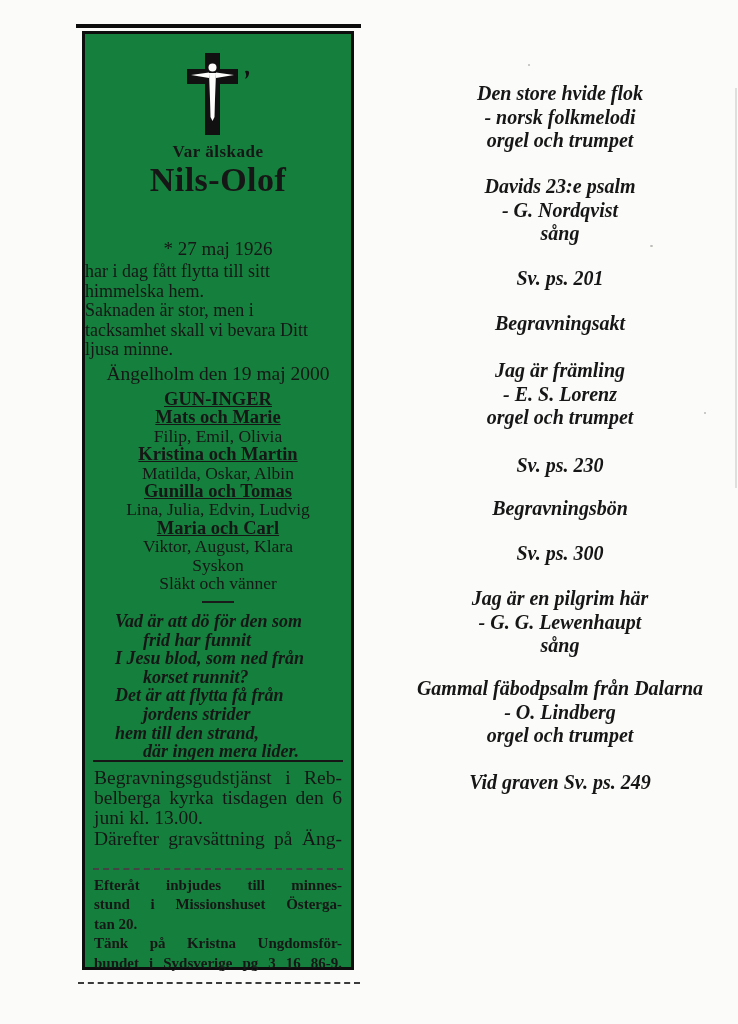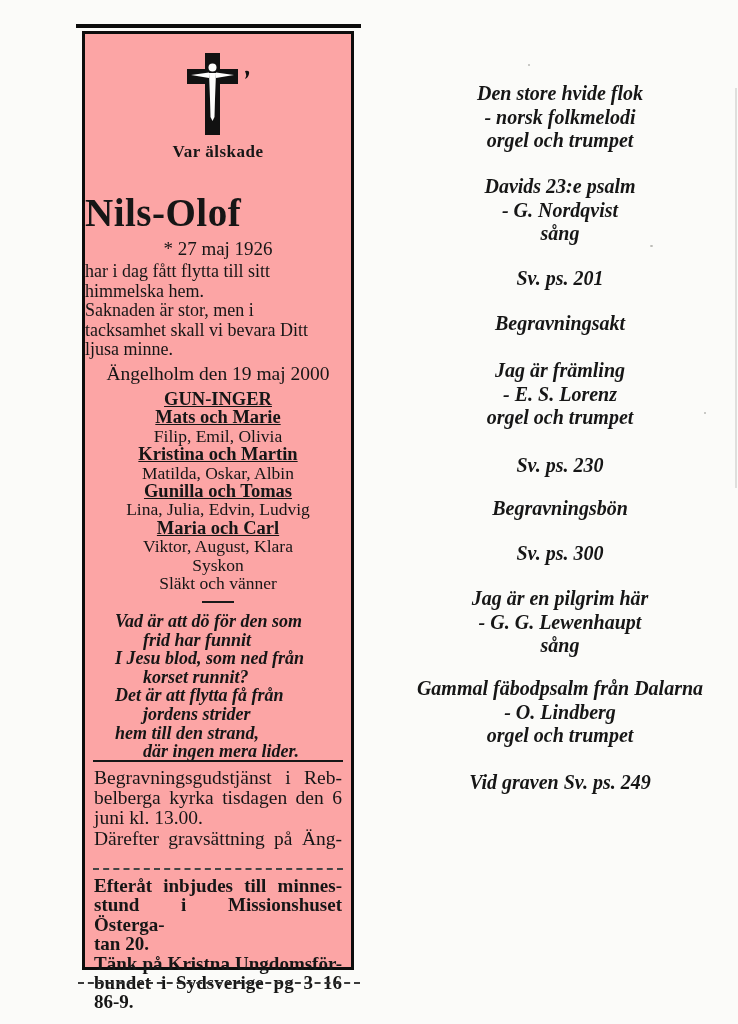--- a/index.html
+++ b/index.html
@@ -9,40 +9,40 @@
     font-family:"Liberation Serif","DejaVu Serif",serif;
     color:#161616;
   }
   
   .scan-edge{position:absolute;right:1px;top:88px;width:2px;height:400px;background:#c9c9c6;opacity:.55;}
   .speck{position:absolute;background:#b9b9b4;border-radius:50%;}
   
   .outer-topline{position:absolute;left:76px;top:24px;width:285px;height:4px;background:#0c0c0c;}
   .card{
     position:absolute;left:82px;top:31px;width:272px;height:939px;
-    background:#fca5a5;border:3px solid #0d0d0d;box-sizing:border-box;padding-left:35px;
+    background:#15803d;border:3px solid #0d0d0d;box-sizing:border-box;padding-left:35px;
   }
   .under-dash{position:absolute;left:78px;top:982px;width:282px;border-top:2px dashed #3a3a3a;height:0;}
   .card .abs{position:absolute;left:0;right:0;}
   .cross-wrap{position:absolute;left:0;right:0;top:17px;text-align:center;}
   .dedication{top:108px;text-align:center;font-weight:bold;font-size:17px;letter-spacing:.5px;}
-  .name{text-align:left;font-size:39px;line-height:36px;font-weight:bold;letter-spacing:.5px;margin-top:33px;}
+  .name{text-align:center;font-size:34px;line-height:36px;font-weight:bold;letter-spacing:.5px;}
   .name1{top:128px;} .name2{top:166px;}
   .birth{top:204px;text-align:center;font-size:19px;}
   .message{top:228px;text-align:left;font-size:18px;line-height:19.6px;}
   .placedate{top:329px;text-align:center;font-size:19.5px;}
   .mourners{top:356px;text-align:center;font-size:17.5px;line-height:18.4px;}
   .mourners .b{font-weight:bold;font-size:18.5px;text-decoration:underline;}
   .short-dash{position:absolute;left:50%;top:567px;width:32px;margin-left:-16px;border-top:2.5px solid #1a1a1a;}
   .verse{top:578px;font-style:italic;font-size:18px;line-height:18.6px;padding-left:30px;font-weight:bold;}
   .verse .cont{padding-left:28px;}
   .rule-solid{position:absolute;left:8px;right:8px;top:726px;border-top:2px solid #161616;}
   .service{top:734px;padding:0 9px;font-weight:normal;font-size:19.5px;line-height:20.2px;}
   .rule-dashed{position:absolute;left:8px;right:8px;top:834px;border-top:2px dashed #444;}
-  .memorial{top:842px;padding:0 9px;font-weight:bold;font-size:19px;line-height:19.4px;}
+  .memorial{top:842px;padding:0 9px;font-weight:bold;font-size:15px;line-height:19.4px;}
   .jl{text-align:justify;text-align-last:justify;}
   
   .program{position:absolute;left:395px;top:16px;width:330px;height:1024px;}
   .pgroup{position:absolute;left:0;right:0;text-align:center;
     font-weight:bold;font-style:italic;font-size:20px;line-height:23.5px;}
   .pg0{top:66px;}  .pg1{top:159px;} .pg2{top:251px;} .pg3{top:296px;}
   .pg4{top:343px;} .pg5{top:438px;} .pg6{top:481px;} .pg7{top:526px;}
   .pg8{top:571px;} .pg9{top:661px;} .pg10{top:755px;}
   .pg11{top:823px;line-height:22.2px;}
 </style>

